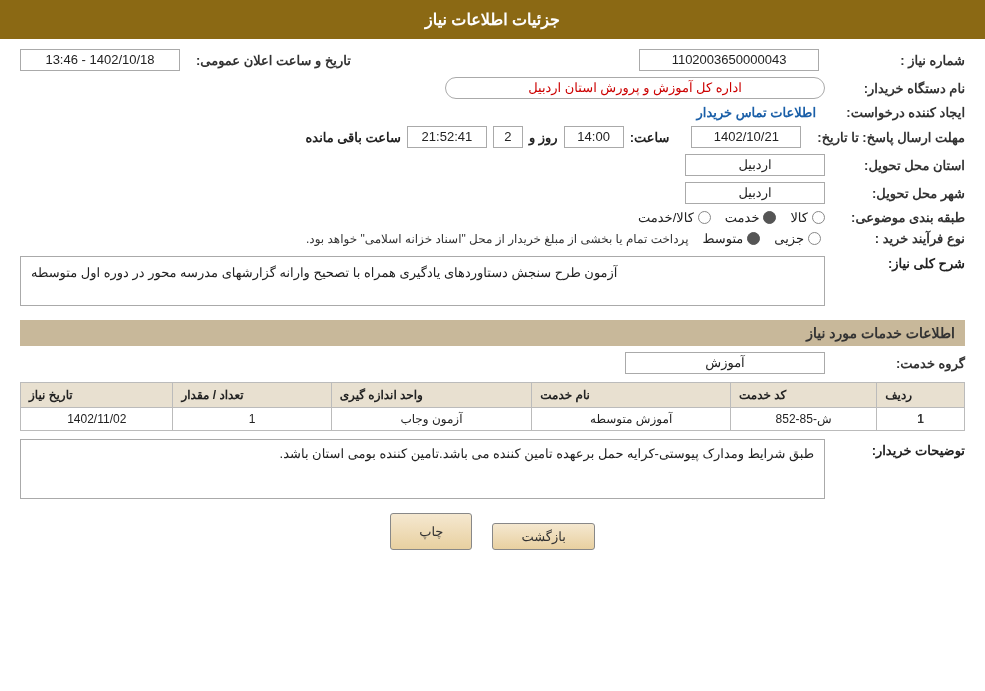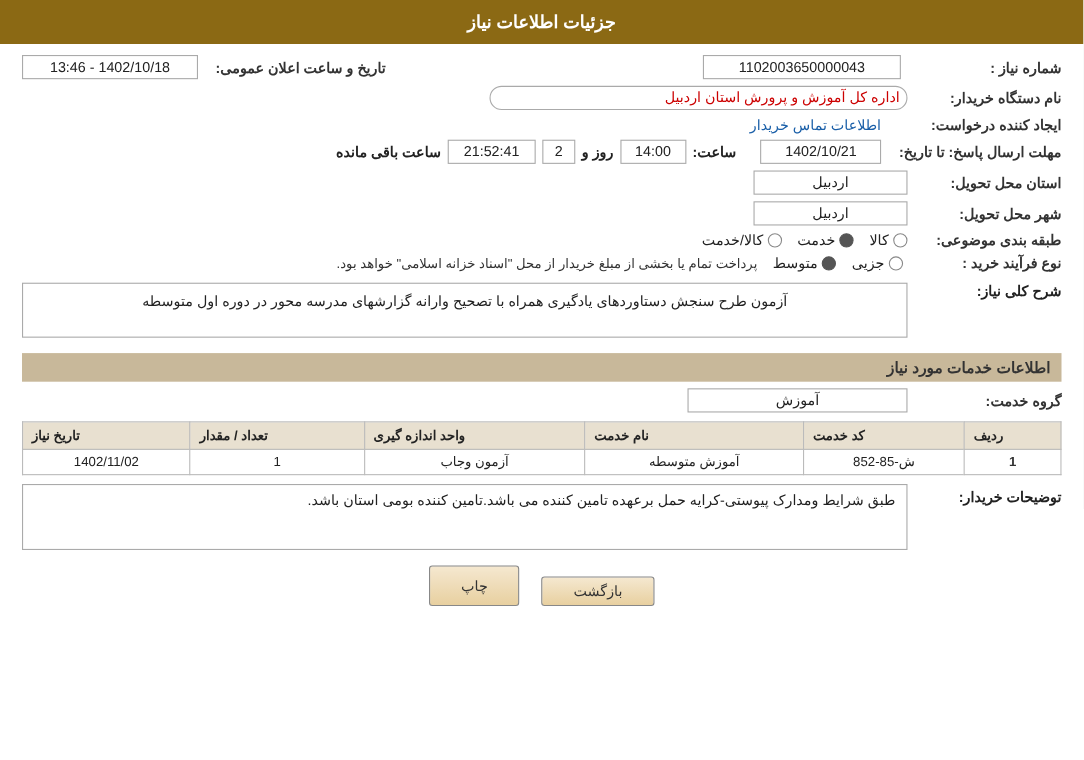--- a/index.html
+++ b/index.html
@@ -97,21 +97,21 @@
       background: #555;
       border-color: #555;
     }
     .description-box {
       border: 1px solid #aaa;
       padding: 8px 10px;
       min-height: 50px;
       background: #fff;
       margin: 4px 0 4px 0;
       width: 100%;
-      text-align: center;
+      text-align: left;
     }
     .table-section {
       margin: 8px 0;
     }
     .data-table {
       width: 100%;
       border-collapse: collapse;
       font-size: 12px;
     }
     .data-table th {
@@ -208,26 +208,26 @@
         <span class="value-box value-box-narrow" style="min-width:180px; text-align:center;">1102003650000043</span>
       </div>
       <div style="display:flex; align-items:center; gap:6px;">
         <span class="label-cell" style="min-width:auto;">تاریخ و ساعت اعلان عمومی:</span>
         <span class="value-box" style="min-width:160px; text-align:center;">1402/10/18 - 13:46</span>
       </div>
     </div>
 
     <div class="info-row">
       <span class="label-cell">نام دستگاه خریدار:</span>
-      <span class="value-box value-box-wide" style="text-align:right; color:#c00;border-radius:11px;">اداره کل آموزش و پرورش استان اردبیل</span>
+      <span class="value-box value-box-wide" style="text-align:center; color:#c00;border-radius:11px;">اداره کل آموزش و پرورش استان اردبیل</span>
     </div>
 
     <div class="info-row">
       <span class="label-cell">ایجاد کننده درخواست:</span>
-      <a class="contact-link" href="#" style="margin-right:24px;">اطلاعات تماس خریدار</a>
+      <a class="contact-link" href="#" style="margin-right:9px;font-weight:bold;">اطلاعات تماس خریدار</a>
     </div>
 
     <div class="info-row" style="gap:6px;">
       <span class="label-cell">مهلت ارسال پاسخ: تا تاریخ:</span>
       <span class="value-box date-value-box" style="min-width:110px; text-align:center;margin-left:16px;">1402/10/21</span>
       <span style="font-weight:bold;">ساعت:</span>
       <span class="value-box date-value-box" style="min-width:60px; text-align:center;">14:00</span>
       <span style="font-weight:bold;">روز و</span>
       <span class="value-box date-value-box" style="min-width:30px; text-align:center;">2</span>
       <span class="value-box date-value-box" style="min-width:80px; text-align:center;">21:52:41</span>

